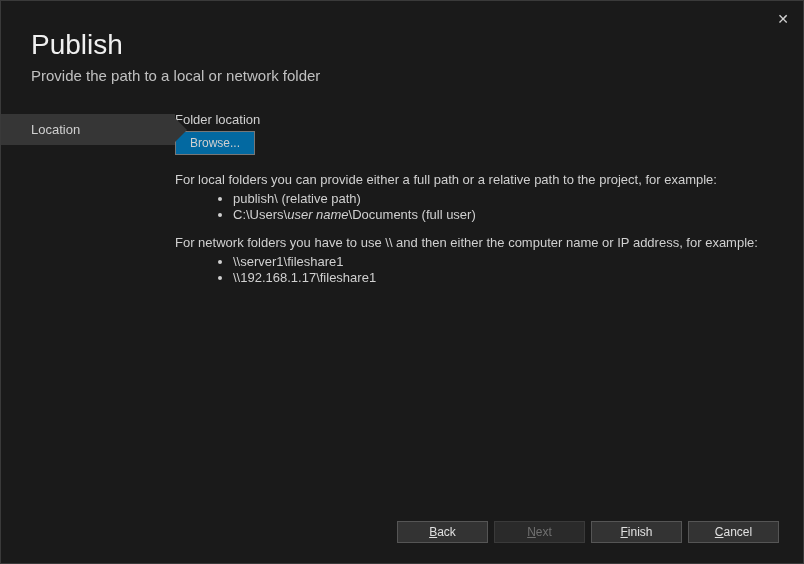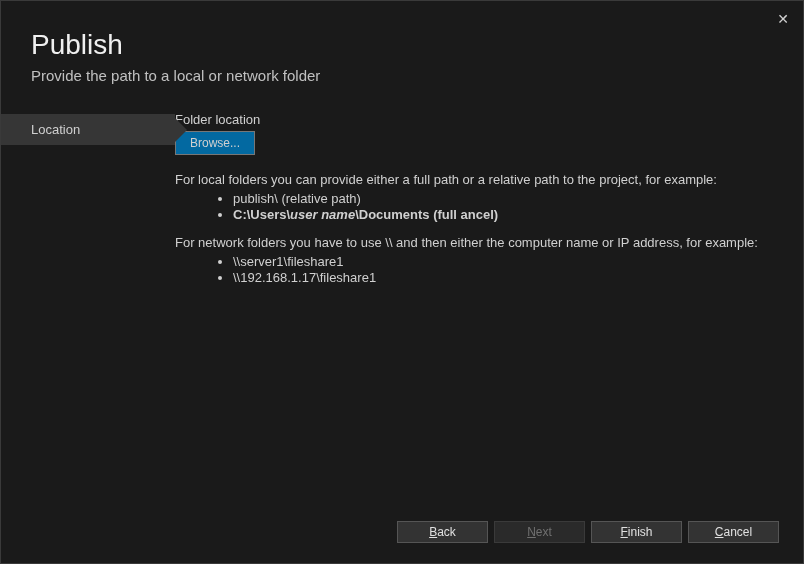--- a/index.html
+++ b/index.html
@@ -113,21 +113,21 @@
       line-height: 1.4;
     }
     .help-text ul {
       margin: 2px 0 10px 0;
       padding-left: 58px;
       list-style-type: disc;
     }
     .help-text ul li {
       line-height: 1.25;
     }
-    .bold { font-weight: 700; }
+    .bold { font-weight: 400; }
     .italic { font-style: italic; }
     .footer {
       position: absolute;
       bottom: 20px;
       right: 24px;
       display: flex;
       gap: 6px;
     }
     .footer-btn {
       width: 91px;
@@ -176,21 +176,21 @@
     <div class="input-row">
       <button class="browse-btn">
         <span>Browse...</span>
       </button>
     </div>
 
     <div class="help-text">
       <div>For local folders you can provide either a full path or a relative path to the project, for example:</div>
       <ul>
         <li>publish\ (relative path)</li>
-        <li><span class="bold">C:\Users\</span><span class="bold italic">user name</span><span class="bold">\Documents (full ancel)</span></li>
+        <li><span class="bold">C:\Users\</span><span class="bold italic">user name</span><span class="bold">\Documents (full user)</span></li>
       </ul>
       <div>For network folders you have to use \\ and then either the computer name or IP address, for example:</div>
       <ul>
         <li>\\server1\fileshare1</li>
         <li>\\192.168.1.17\fileshare1</li>
       </ul>
     </div>
   </div>
 </div>
 

